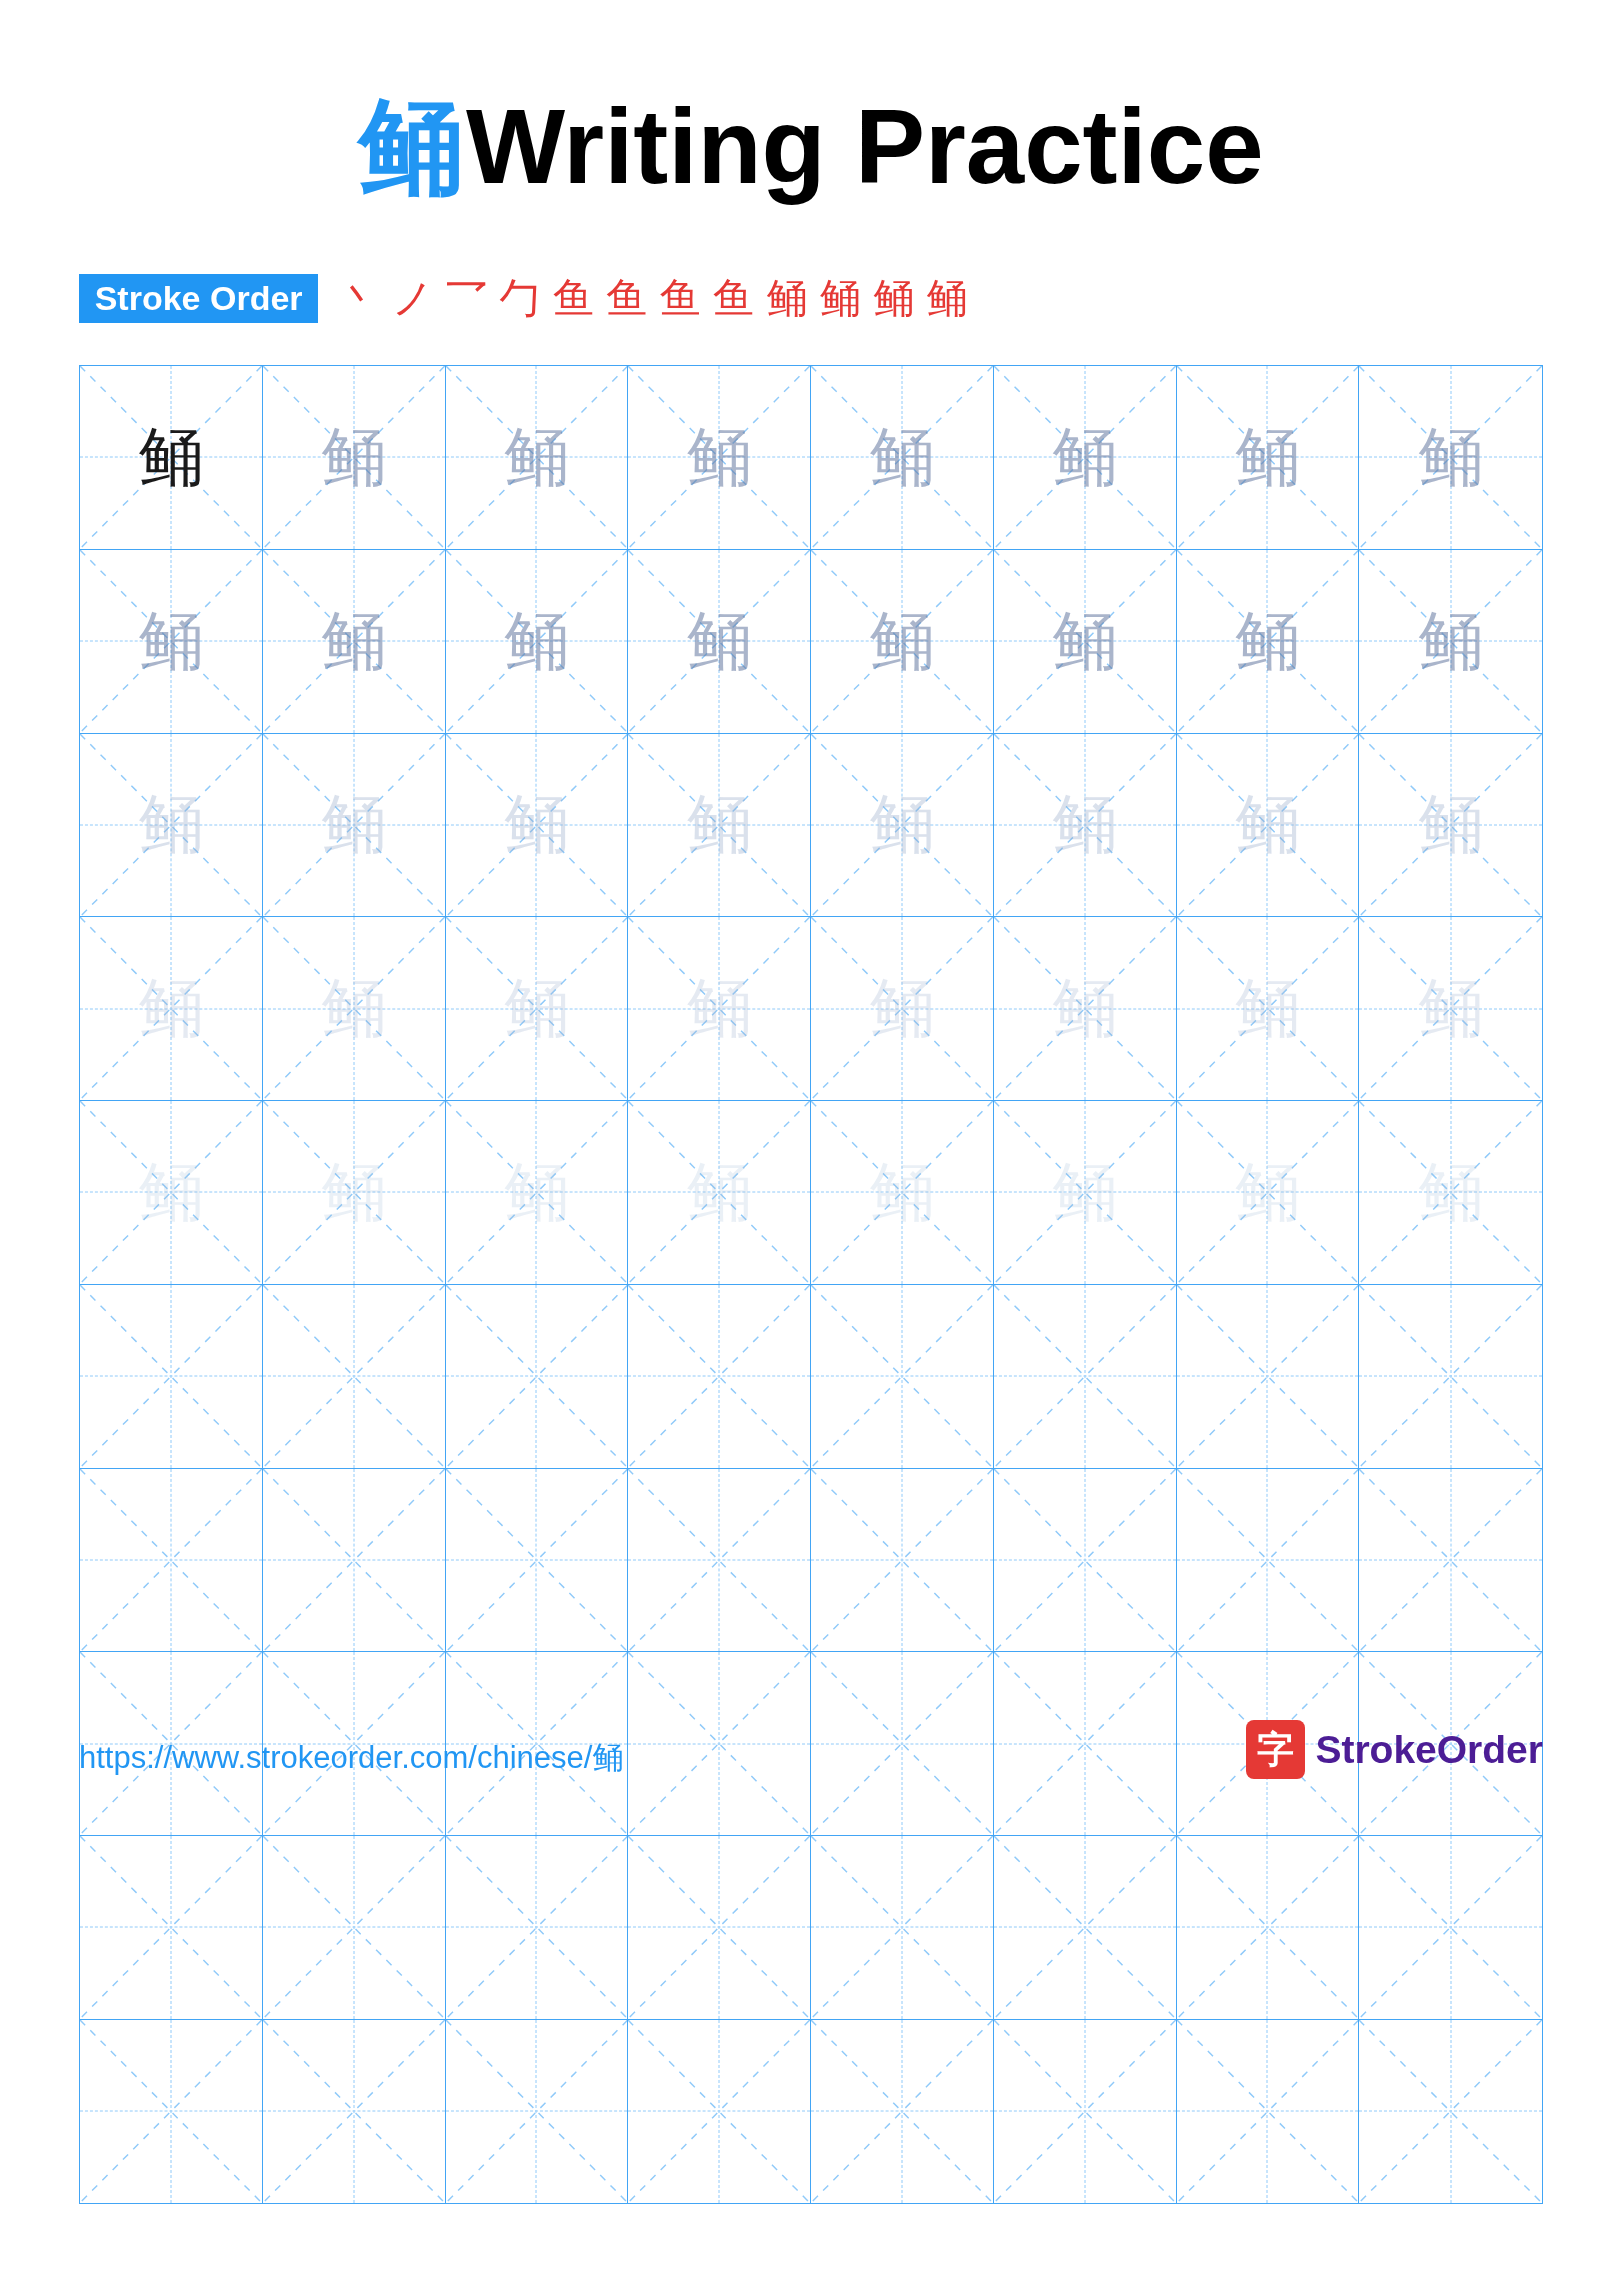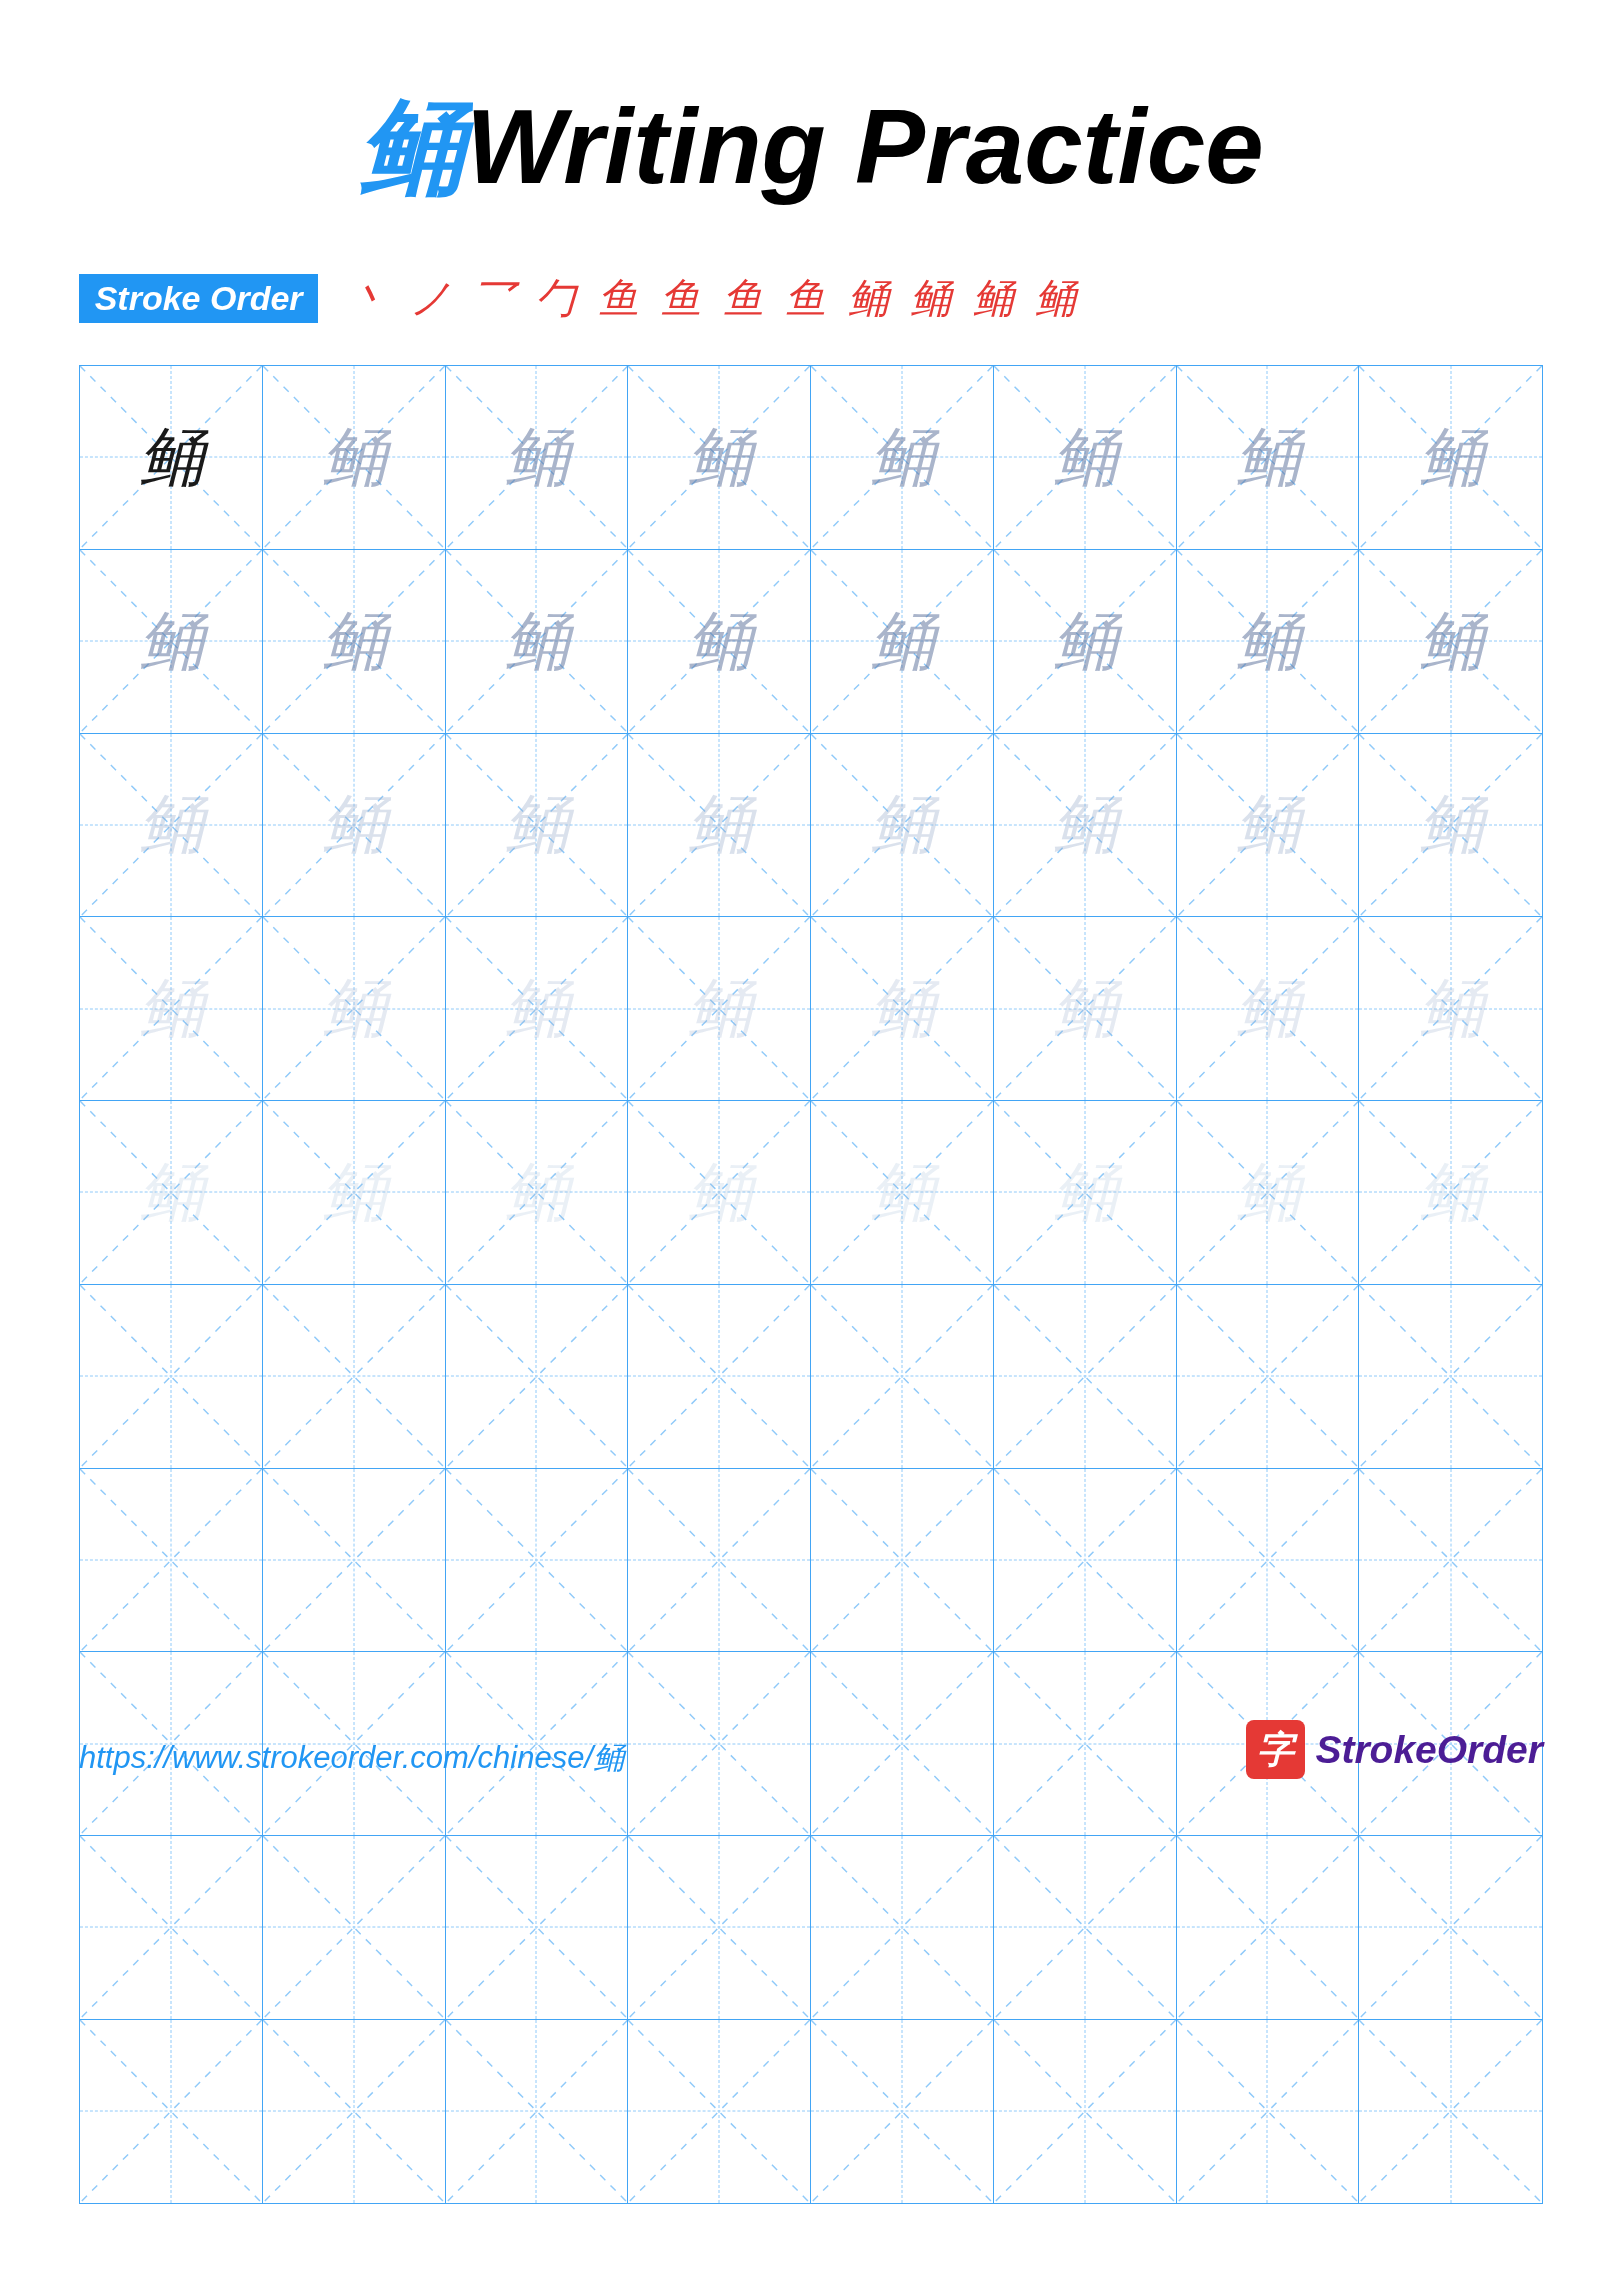--- a/index.html
+++ b/index.html
@@ -12,21 +12,20 @@
       position: relative;
       overflow: hidden;
     }
 
     .page {
       width: 1622px;
       height: 1831px;
       background: #fff;
       position: relative;
       padding: 52px 79px;
-      font-style: italic;
     }
 
     
     .title {
       text-align: center;
       margin-bottom: 52px;
       margin-top: 26px;
     }
 
     .title-char {
@@ -41,21 +40,21 @@
       font-weight: bold;
       font-family: Arial, sans-serif;
     }
 
     
     .stroke-order-section {
       display: flex;
       align-items: center;
       flex-wrap: wrap;
       margin-bottom: 39px;
-      gap: 11px;
+      gap: 2px;
     }
 
     .stroke-order-label {
       background: #2196F3;
       color: #fff;
       font-size: 34px;
       padding: 5.2px 15.7px;
       font-family: Arial, sans-serif;
       font-weight: bold;
       margin-right: 13px;

